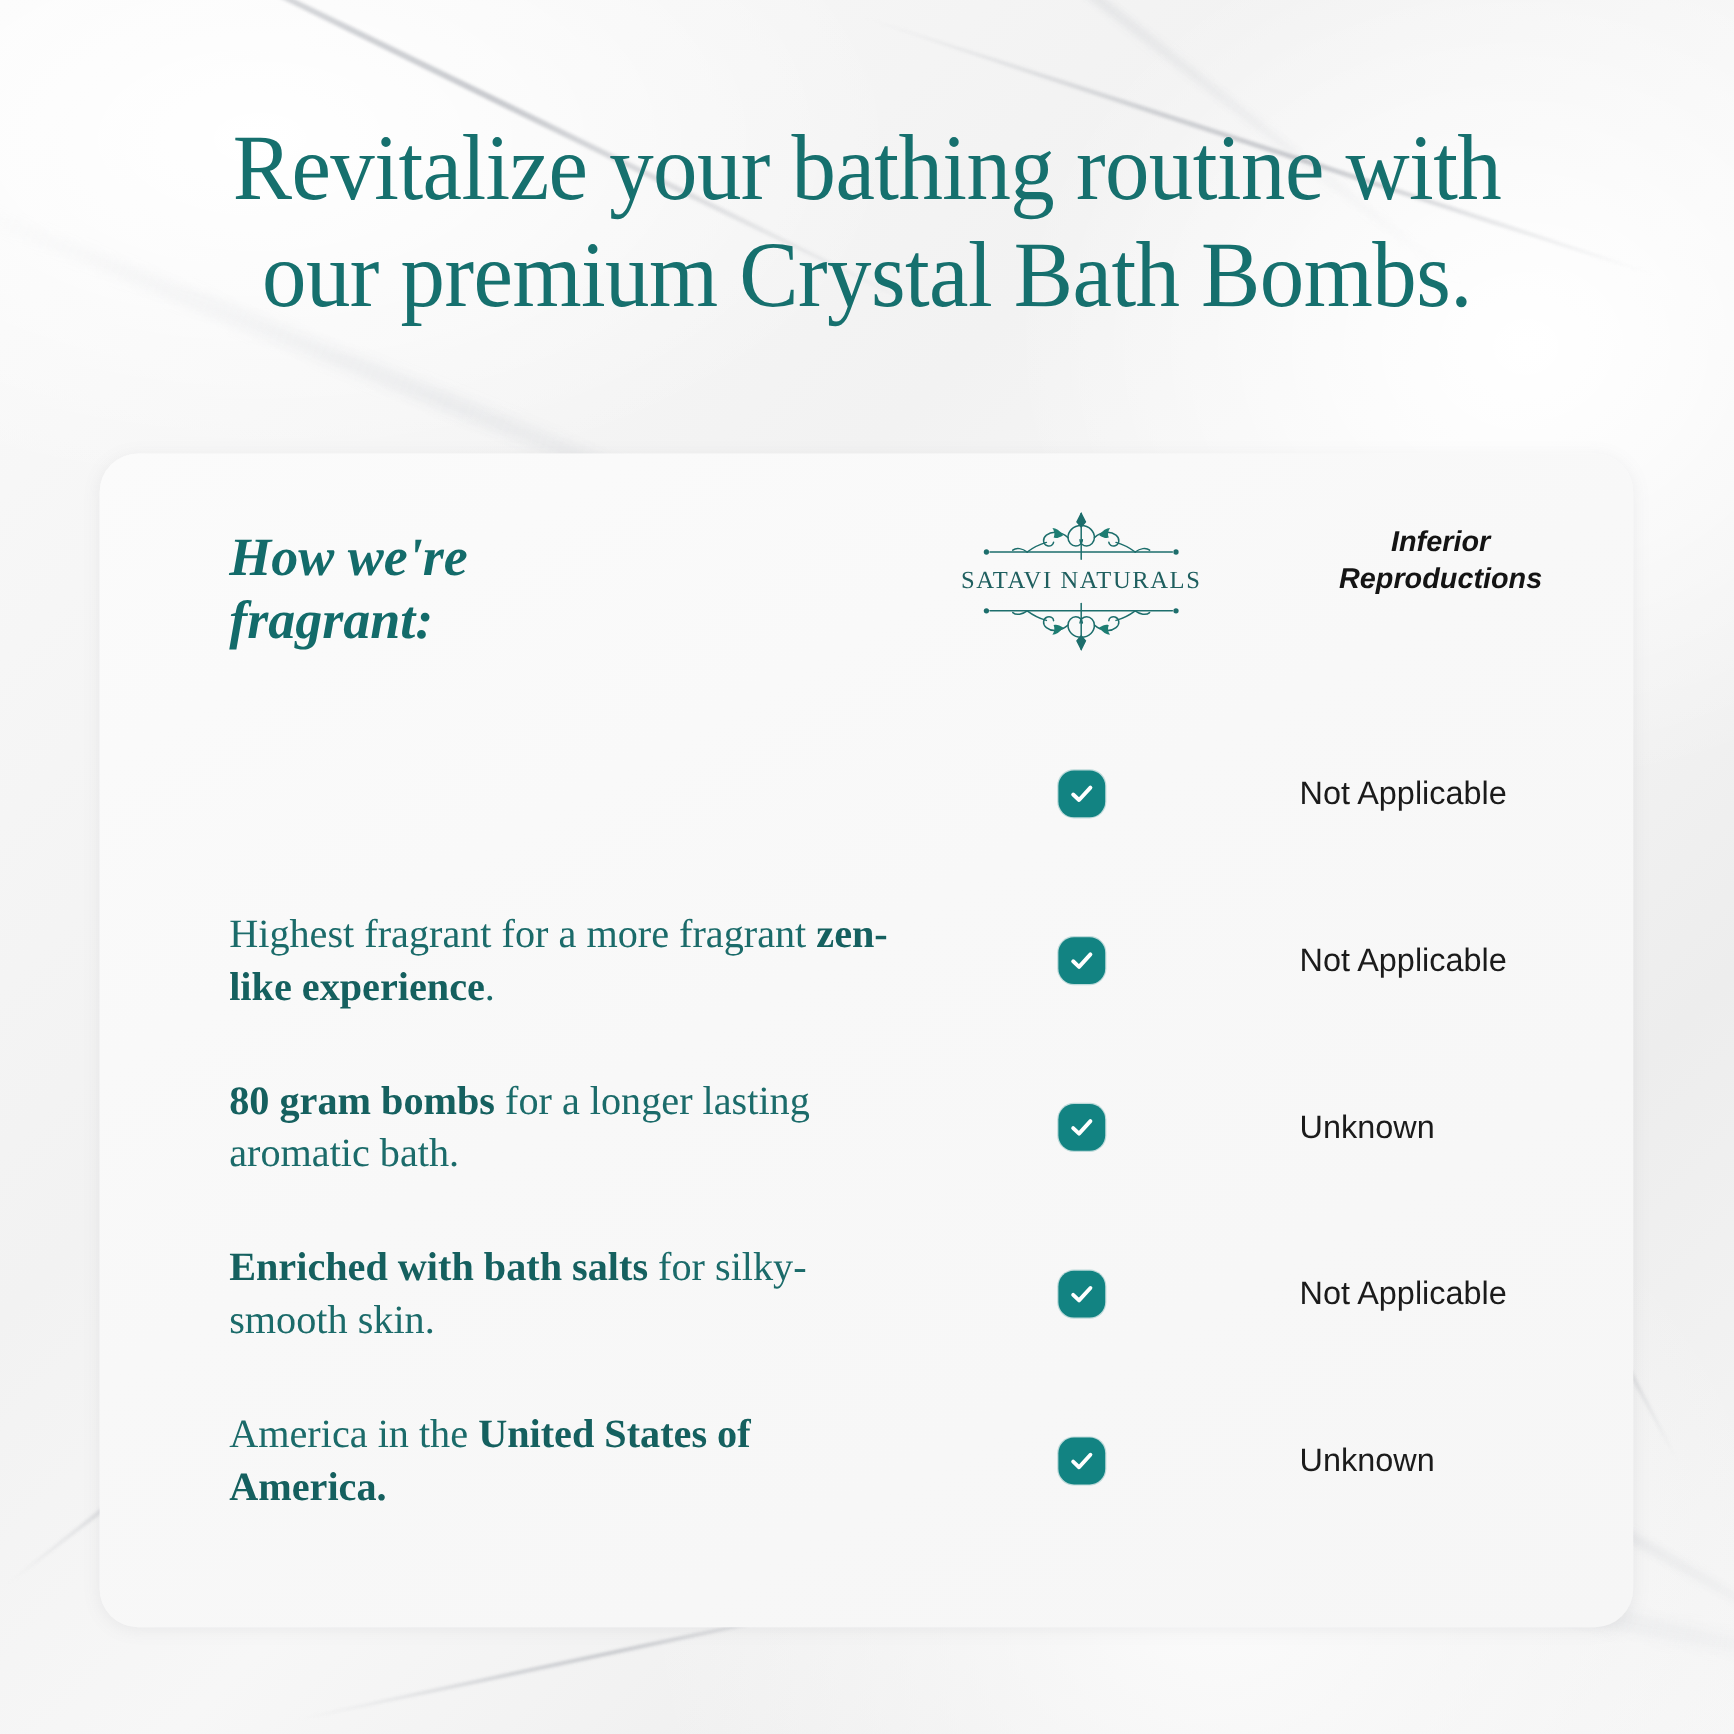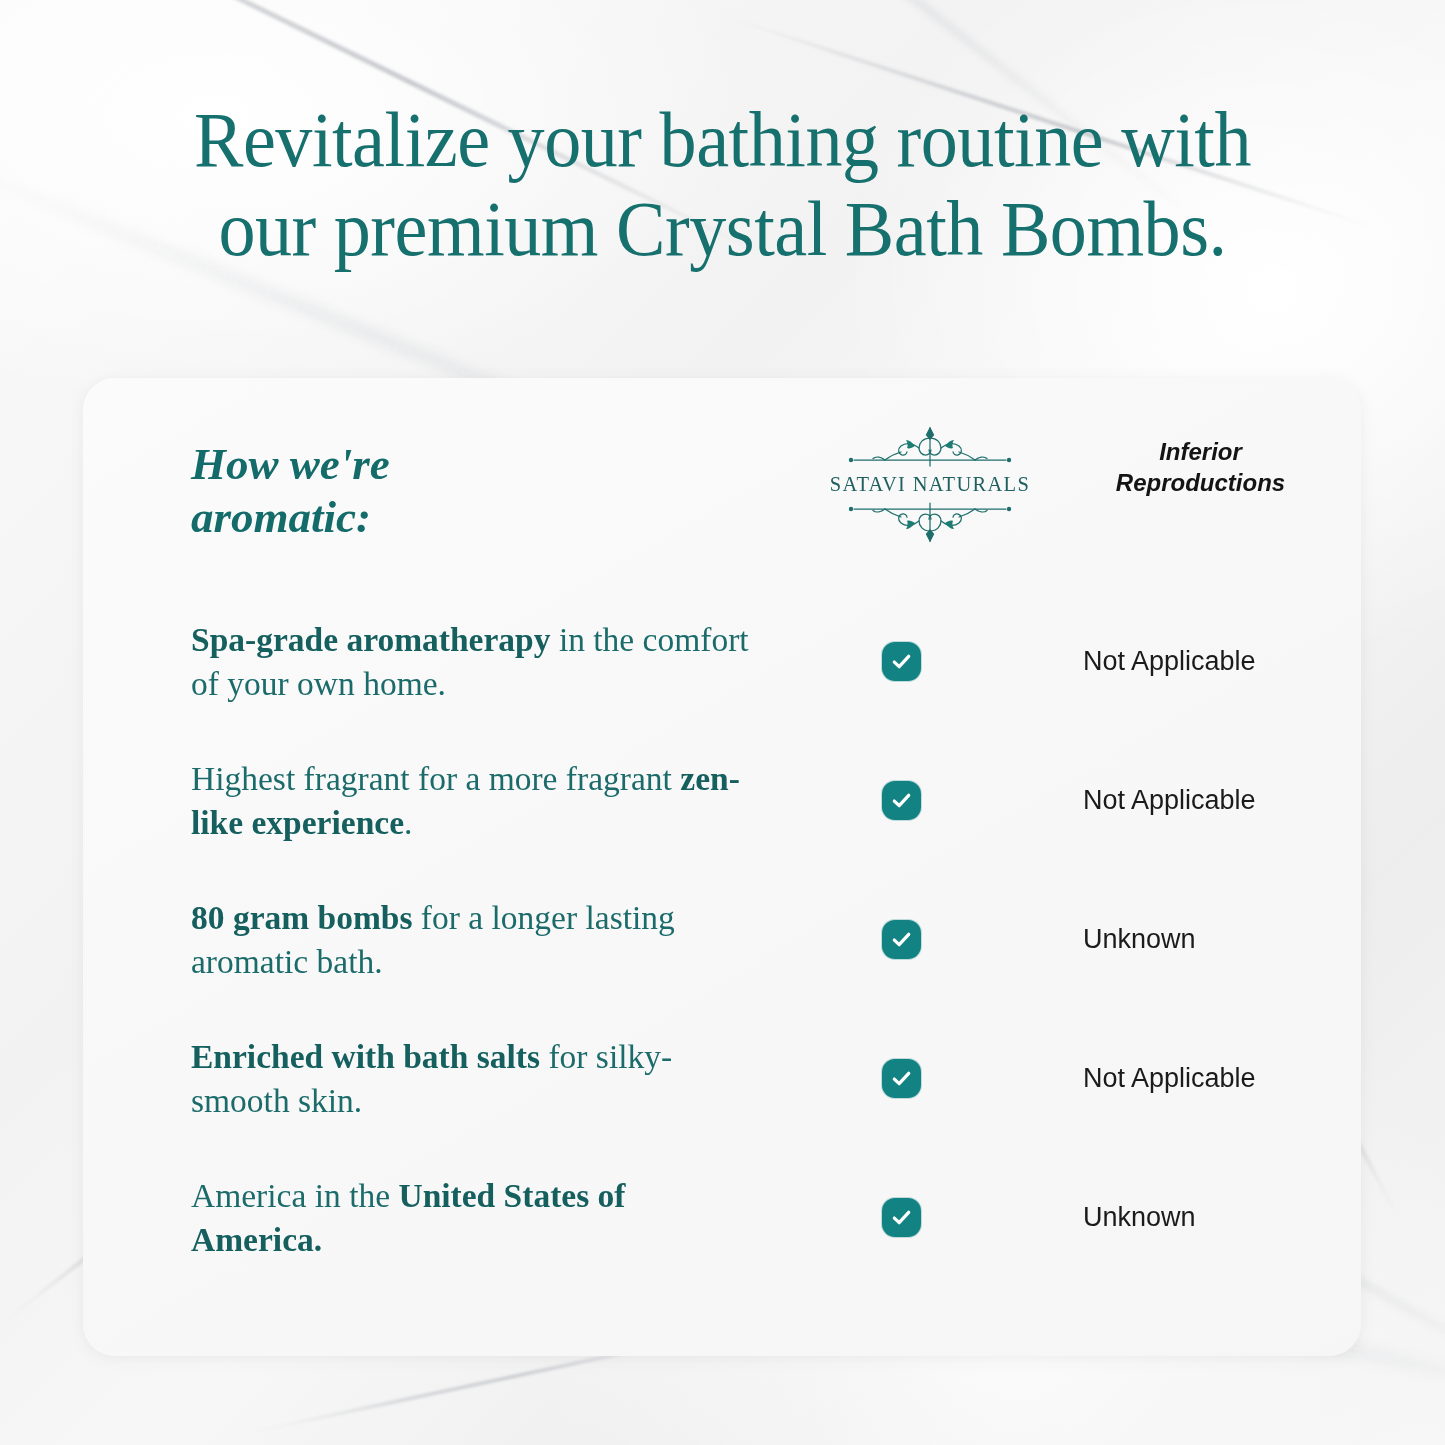--- a/index.html
+++ b/index.html
@@ -78,21 +78,21 @@
     font-weight:bold;
     font-style:italic;
     font-size:45px;
     line-height:1.18;
     white-space:pre-line;
   }
 
   
   .brand{
     position:absolute;
-    left:732px; top:48px;
+    left:703px; top:48px;
     width:230px;
     text-align:center;
     color:#1a6f6d;
   }
   .brand svg{ display:block; margin:0 auto; }
   .brand-name{
     font-family:"Liberation Serif", serif;
     font-size:20.5px;
     letter-spacing:1.3px;
     color:#1f5f5f;
@@ -176,21 +176,21 @@
   <div class="vein" style="left:240px;  top:1380px; width:500px; height:3px;  transform:rotate(-12deg);"></div>
 
   <div class="headline">Revitalize your bathing routine with
 our premium Crystal Bath Bombs.</div>
 
   <div class="card">
 
     <div class="t-head">
 
       <div class="head-title">How we're
-aromatic:</div>
+fragrant:</div>
 
       <div class="brand">
         <svg width="178" height="46" viewBox="0 0 178 46">
           <g fill="none" stroke="#1d6e6c" stroke-width="1.25" stroke-linecap="round">
             <path d="M89 2 L89 40"></path>
             <path d="M89 2 l-3.5 7 3.5 4 3.5-4z" fill="#1d6e6c"></path>
             <path d="M89 12 c-7 0 -11 5 -11 10 c0 4 3 7 6.5 7 c3 0 5.5-2.3 5.5-5.2"></path>
             <path d="M89 12 c7 0 11 5 11 10 c0 4 -3 7 -6.5 7 c-3 0 -5.5-2.3 -5.5-5.2"></path>
             <path d="M78 22 c-6 -5 -13 -6 -18 -2 c-3.5 2.8 -3 7.6 .8 8.8 c2.6 .8 5-.7 5.2-3"></path>
             <path d="M100 22 c6 -5 13 -6 18 -2 c3.5 2.8 3 7.6 -.8 8.8 c-2.6 .8 -5-.7 -5.2-3"></path>
@@ -231,23 +231,20 @@
             <path d="M104 20 c3-4 6-6 9-6 c-2 3 -2 6 -1 8 c-2 1 -5 0 -8-2z"></path>
           </g>
         </svg>
       </div>
 
       <div class="col-head-right">Inferior
 Reproductions</div>
     </div>
 
     <div class="row" style="top:240px;">
-      <div class="feature">
-        <b>Spa-grade aromatherapy</b><span> in the comfort of your own home.</span>
-      </div>
       <div class="check-cell" style="padding-top:24px;">
         <span class="check">
           <svg width="23" height="23" viewBox="0 0 24 24">
               <path d="M4.5 12.6 L9.6 17.4 L19.5 6.6" fill="none" stroke="#ffffff" stroke-width="3.4" stroke-linecap="round" stroke-linejoin="round"></path>
             </svg>
         </span>
       </div>
       <div class="verdict" style="padding-top:27px;">Not Applicable</div>
     </div>
 

